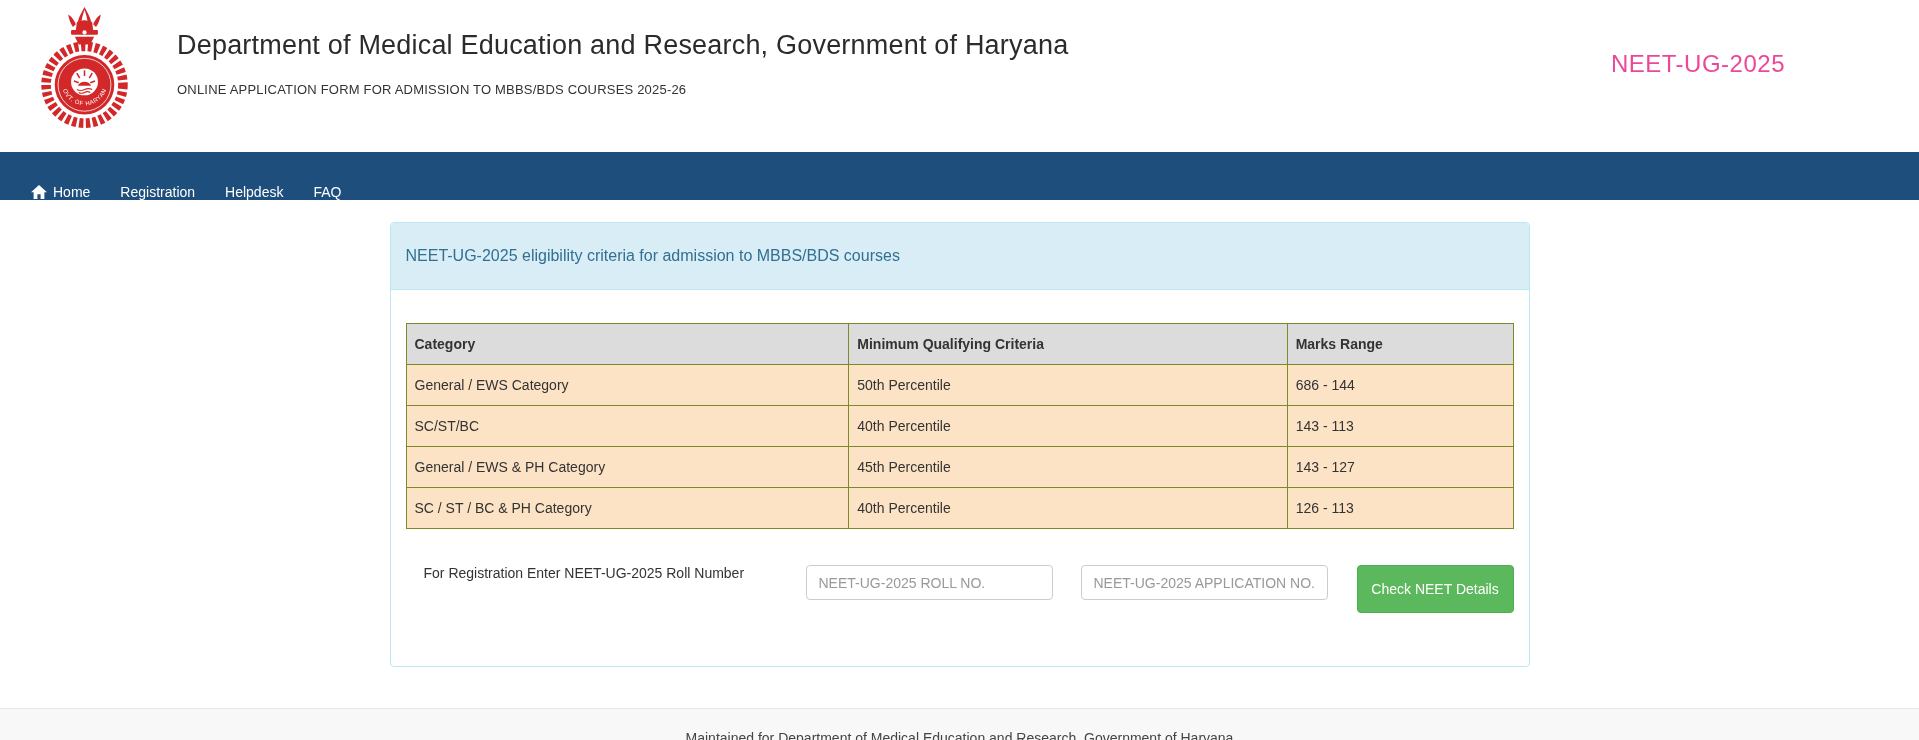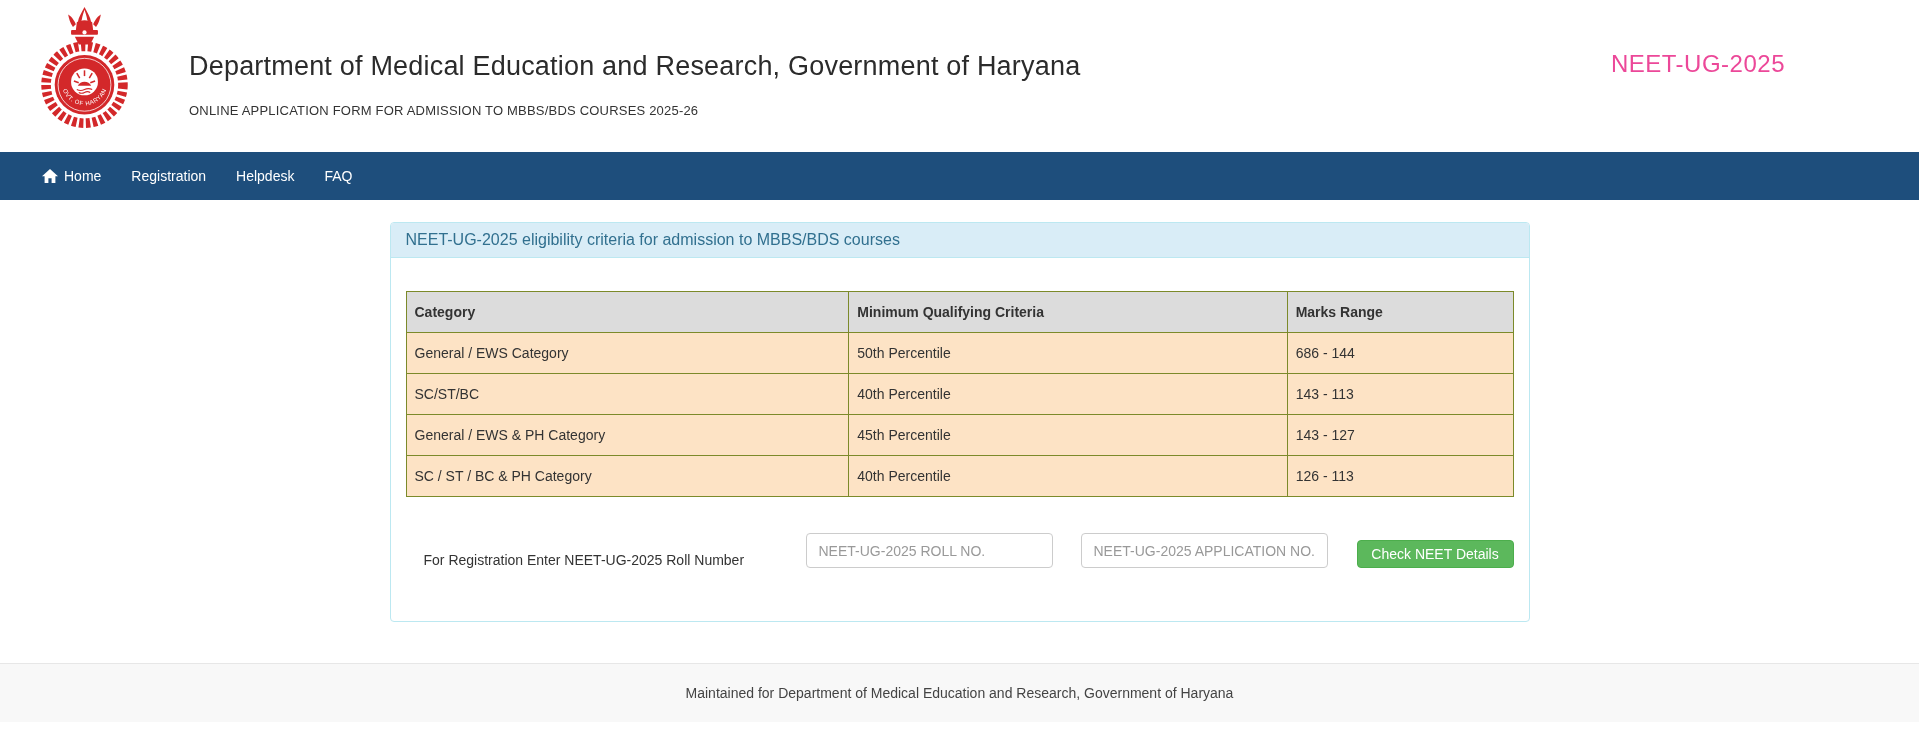--- a/index.html
+++ b/index.html
@@ -8,81 +8,81 @@
     width: 1919px; height: 740px;
     background: #ffffff;
     font-family: "Liberation Sans", sans-serif;
     color: #333;
     overflow: hidden;
   }
 
   
   .header { position: relative; height: 152px; background: #fff; }
   .logo { position: absolute; left: 36px; top: 5px; width: 97px; height: 123px; }
-  .header-text { position: absolute; left: 177px; top: 51px; margin-left: 12px; }
+  .header-text { position: absolute; left: 177px; top: 30px; }
   .site-title {
     margin: 0; font-size: 27px; font-weight: 400; color: #2b2b2b;
     line-height: 30px; letter-spacing: 0.2px;
   }
   .site-subtitle { margin-top: 22px; font-size: 13px; color: #333; letter-spacing: 0.2px; }
   .exam-badge {
     position: absolute; right: 134px; top: 50px;
     font-size: 24px; color: #ec4899; letter-spacing: 0.5px;
   }
 
   
   .navbar {
     height: 48px; background: #1e4e7c;
-    display: flex; align-items: center; padding-left: 27px;
+    display: flex; align-items: flex-end; padding-left: 16px;
   }
   .nav-item {
     display: flex; align-items: center; gap: 6px;
     padding: 0 15px; color: #fff; font-size: 14px; cursor: pointer;
     text-decoration: none;
   }
   .home-icon { width: 16px; height: 14px; display: inline-block; }
 
   
   .panel {
     width: 1140px; margin: 22px auto 0;
     border: 1px solid #bce8f1; border-radius: 4px; background: #fff;
   }
   .panel-heading {
     background: #d9edf7; color: #31708f;
-    padding: 8px 15px; font-size: 16px;
+    padding: 24px 15px; font-size: 16px;
     border-bottom: 1px solid #bce8f1;
     border-radius: 3px 3px 0 0;
   }
   .panel-body { padding: 15px 15px 53px; }
 
   
   table.criteria {
     width: 100%; border-collapse: collapse; margin-top: 18px;
     border: 1px solid #7c8a2a;
   }
   .criteria th, .criteria td {
     border: 1px solid #7c8a2a; font-size: 14px; padding: 12px 8px; color: #333;
   }
   .criteria th { background: #dcdcdc; text-align: left; font-weight: bold; }
   .criteria td { background: #fde3c5; }
   .criteria th.col-marks, .criteria td.col-marks { text-align: left; }
 
   
-  .form-row { display: flex; align-items: flex-end; margin-top: 36px; }
+  .form-row { display: flex; align-items: flex-start; margin-top: 36px; }
   .form-label { font-size: 14px; color: #333; margin-left: 18px; white-space: nowrap; }
   .text-input {
     width: 247px; height: 35px; border: 1px solid #ccc; border-radius: 4px;
     padding: 0 12px; font-size: 14px; color: #555; background: #fff; outline: none;
     font-family: "Liberation Sans", sans-serif;
   }
   .text-input::placeholder { color: #999; }
   .input-roll { margin-left: auto; }
   .input-app { margin-left: 28px; }
   .check-btn {
-    margin-left: 29px; width: 157px; height: 28px;
+    margin-left: 29px; width: 157px; height: 48px;
     background: #5cb85c; border: 1px solid #4cae4c; border-radius: 4px;
     color: #fff; font-size: 14px; cursor: pointer;
     font-family: "Liberation Sans", sans-serif;
   }
 
   
   .footer {
     margin-top: 41px; height: 59px;
     border-top: 1px solid #e7e7e7; background: #f8f8f8;
     display: flex; align-items: center; justify-content: center;

